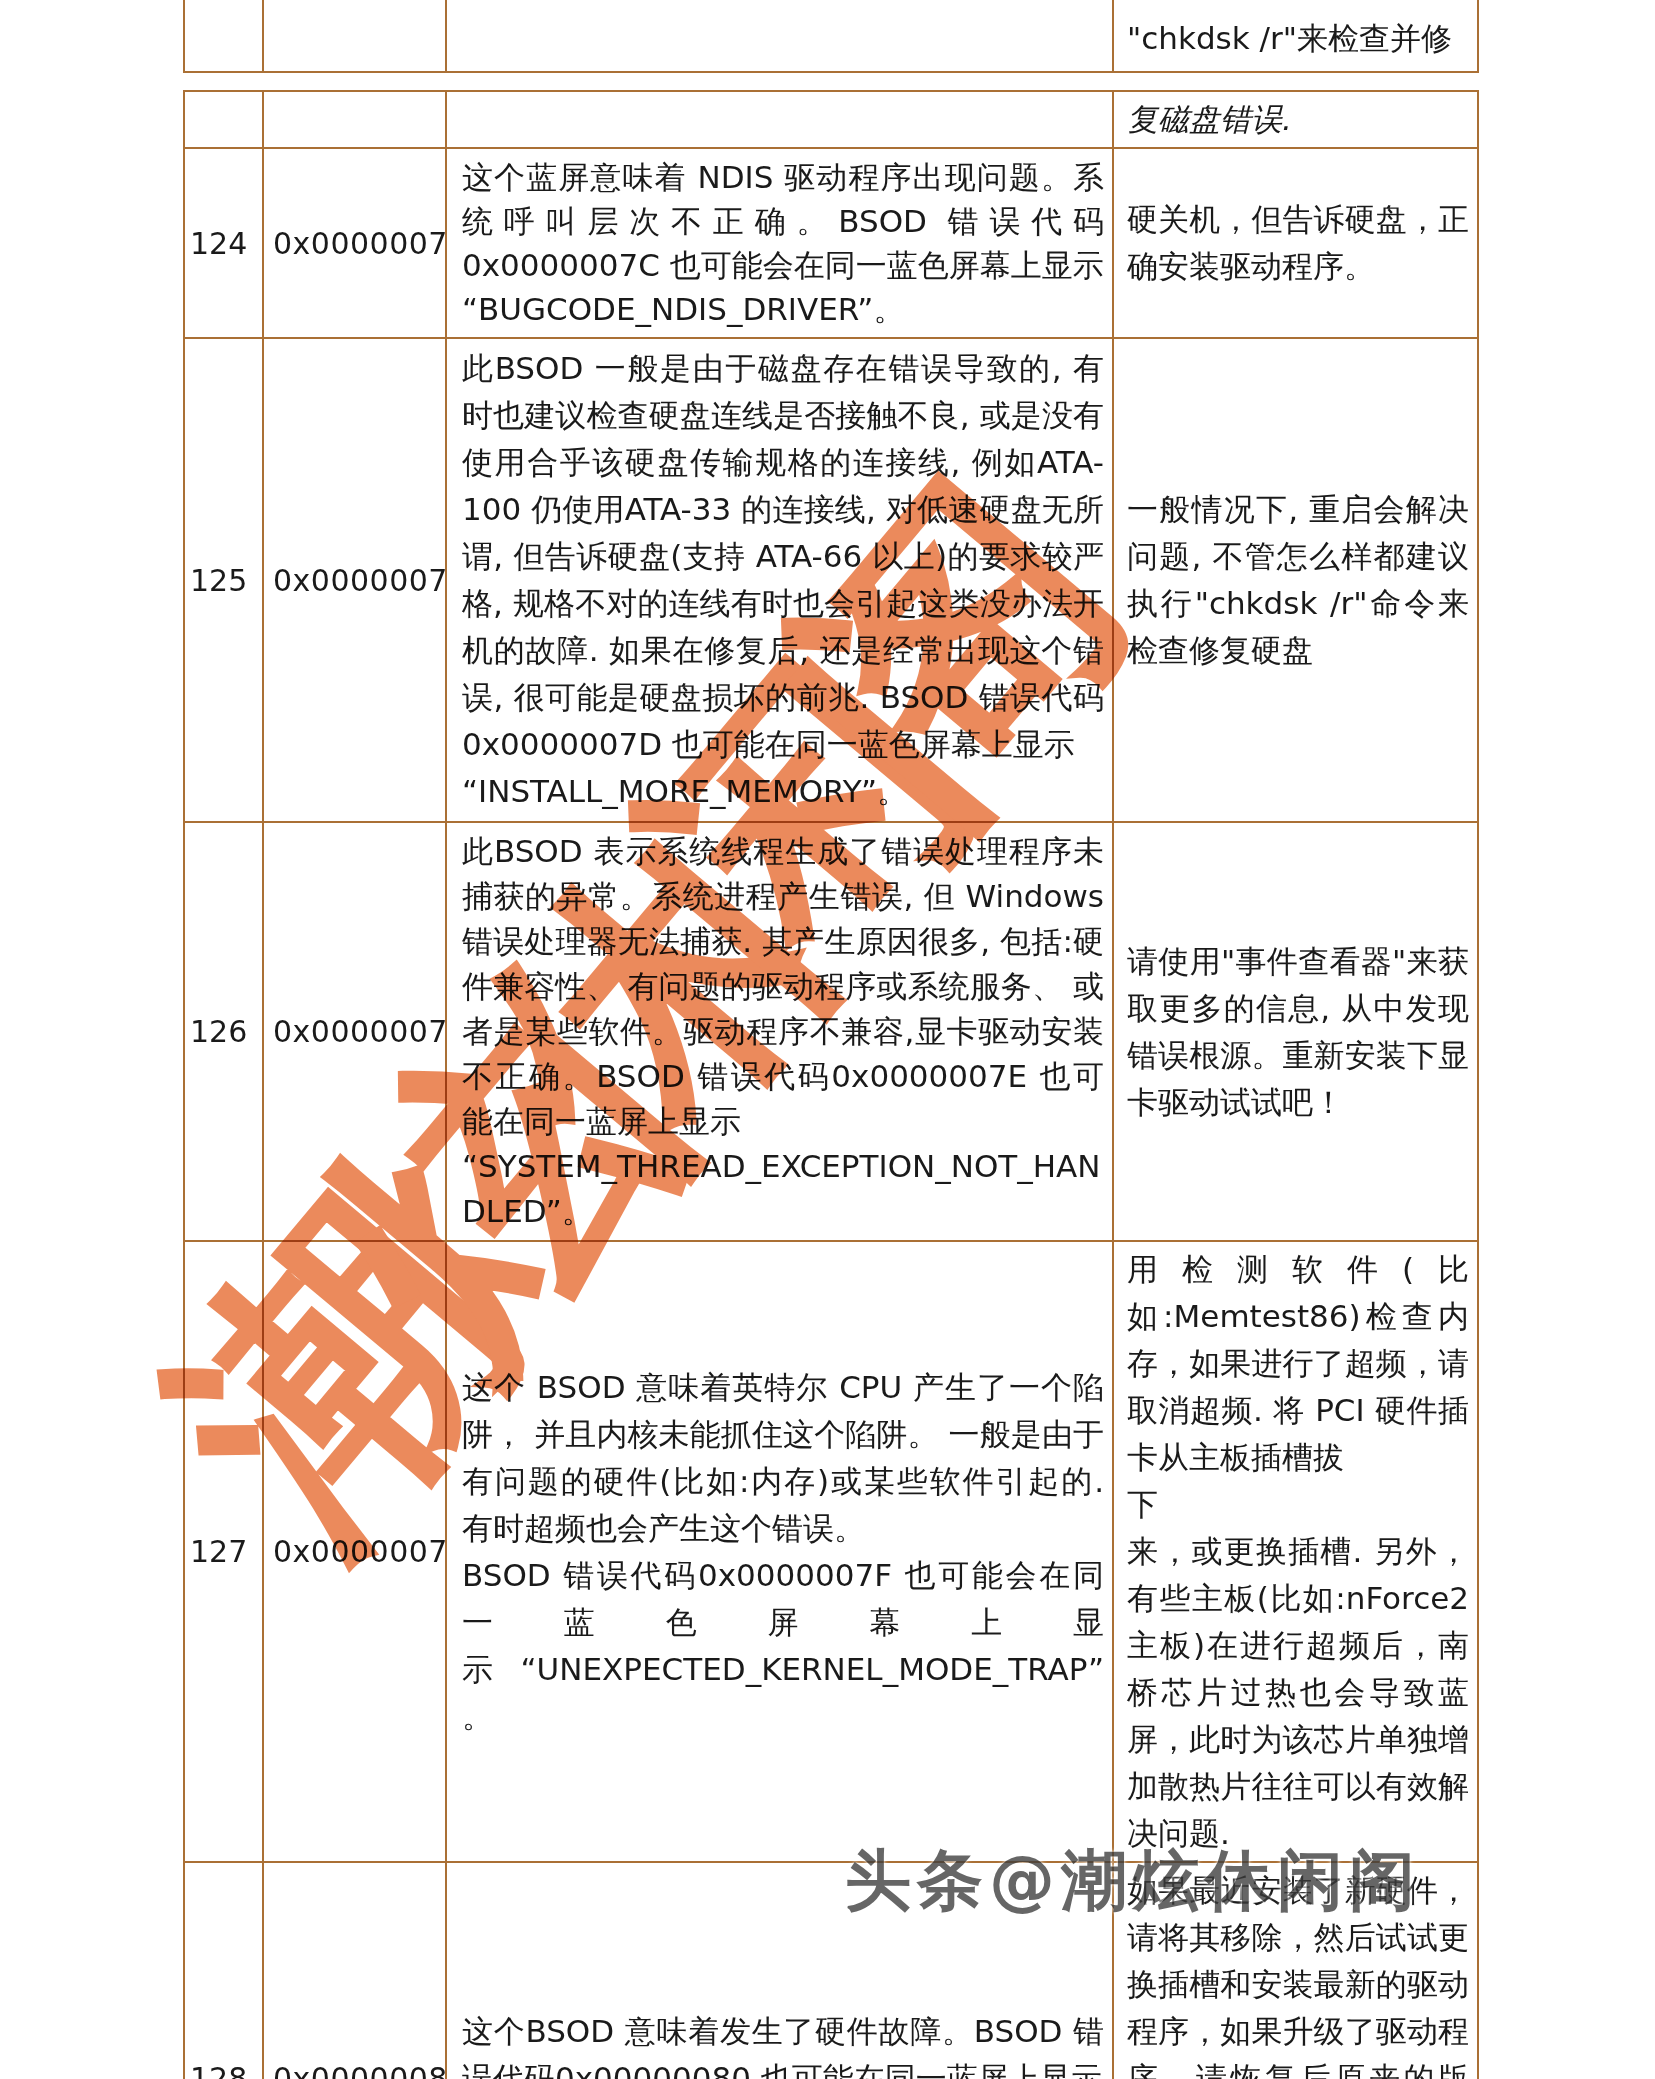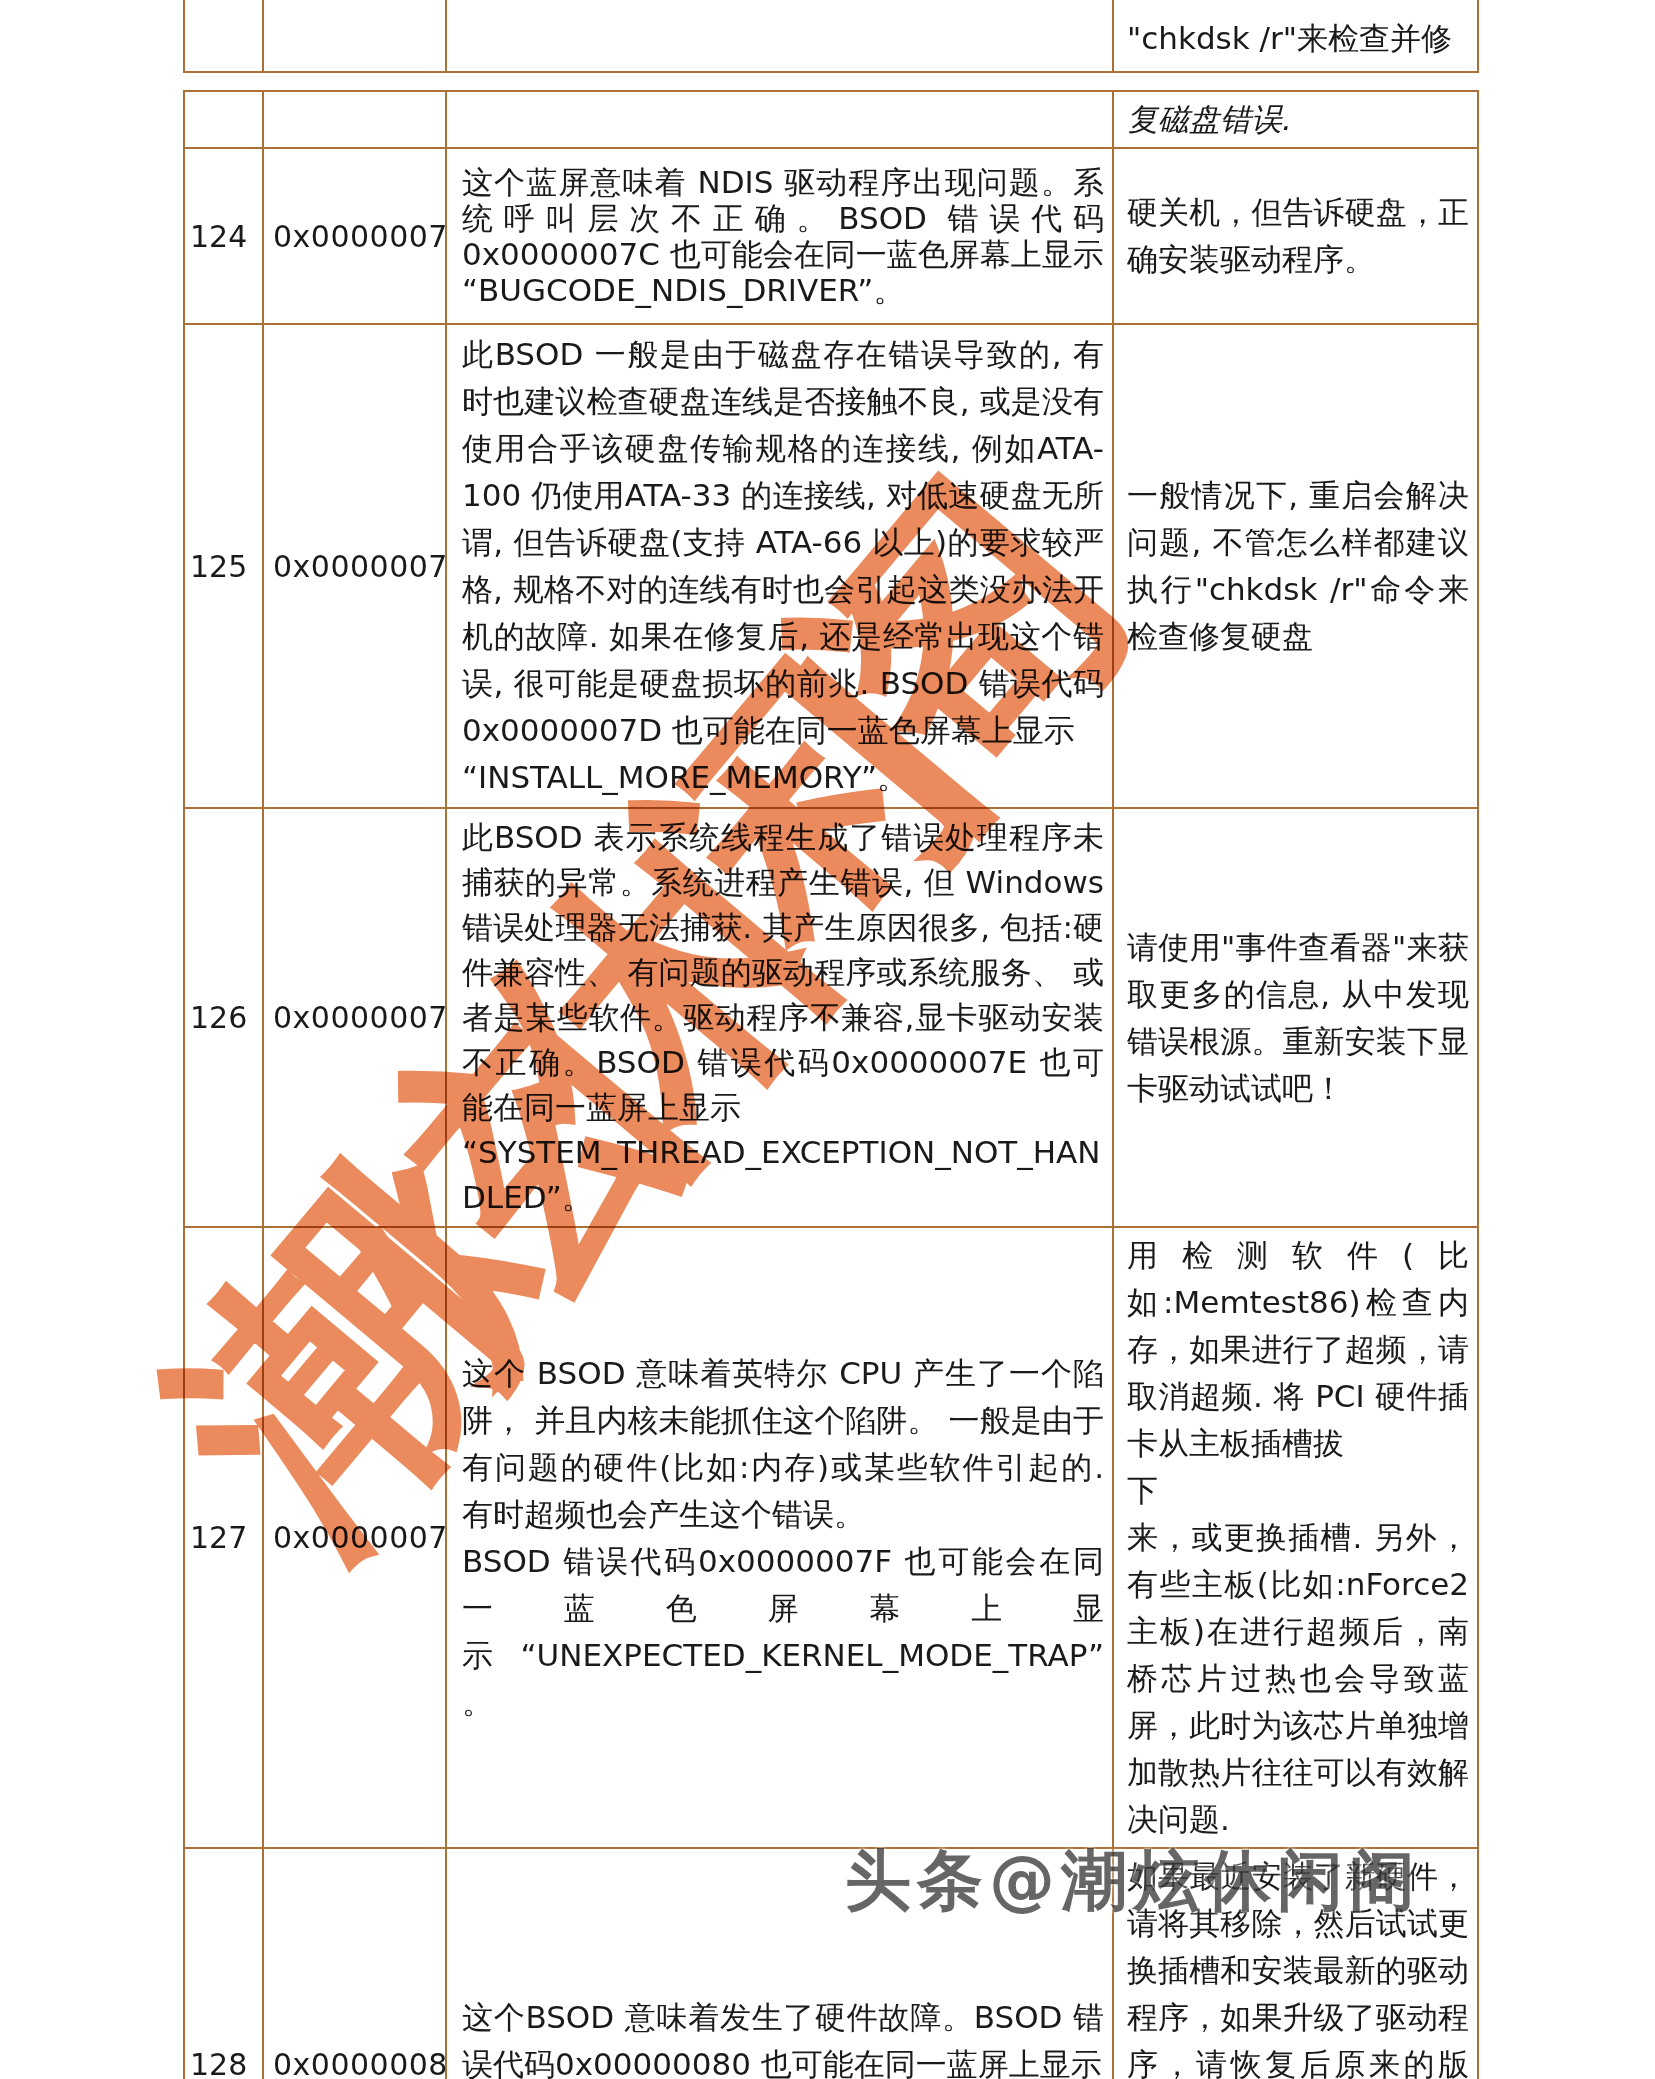--- a/index.html
+++ b/index.html
@@ -40,21 +40,21 @@
   
   table.doc.t-cont { top:-82px; }
   table.doc.t-cont td { height:153px; vertical-align:bottom; }
   table.doc.t-cont td.sol-cell { padding-bottom:13px; line-height:40px; }
 
   
   table.doc.t-main { top:90px; }
   tr.r-cont  td { height:45px;font-style:italic; }
   tr.r-cont  td.sol-cell { vertical-align:middle; }
   tr.r-124 td { height:176px; }
-  tr.r-124 td.desc-cell { line-height:36px; }
+  tr.r-124 td.desc-cell { line-height:44px; }
   tr.r-125 td { height:426px;margin-left:12px; }
   tr.r-126 td { height:314px;margin-left:46px; }
   tr.r-126 td.desc-cell { line-height:45px; }
   tr.r-127 td { height:582px; }
   tr.r-128 td { height:426px; }
 
   .wm-diagonal {
     position:absolute; left:190px; top:1225px;
     font-size:300px; line-height:300px; font-weight:bold;
     letter-spacing:-62px; white-space:nowrap;

